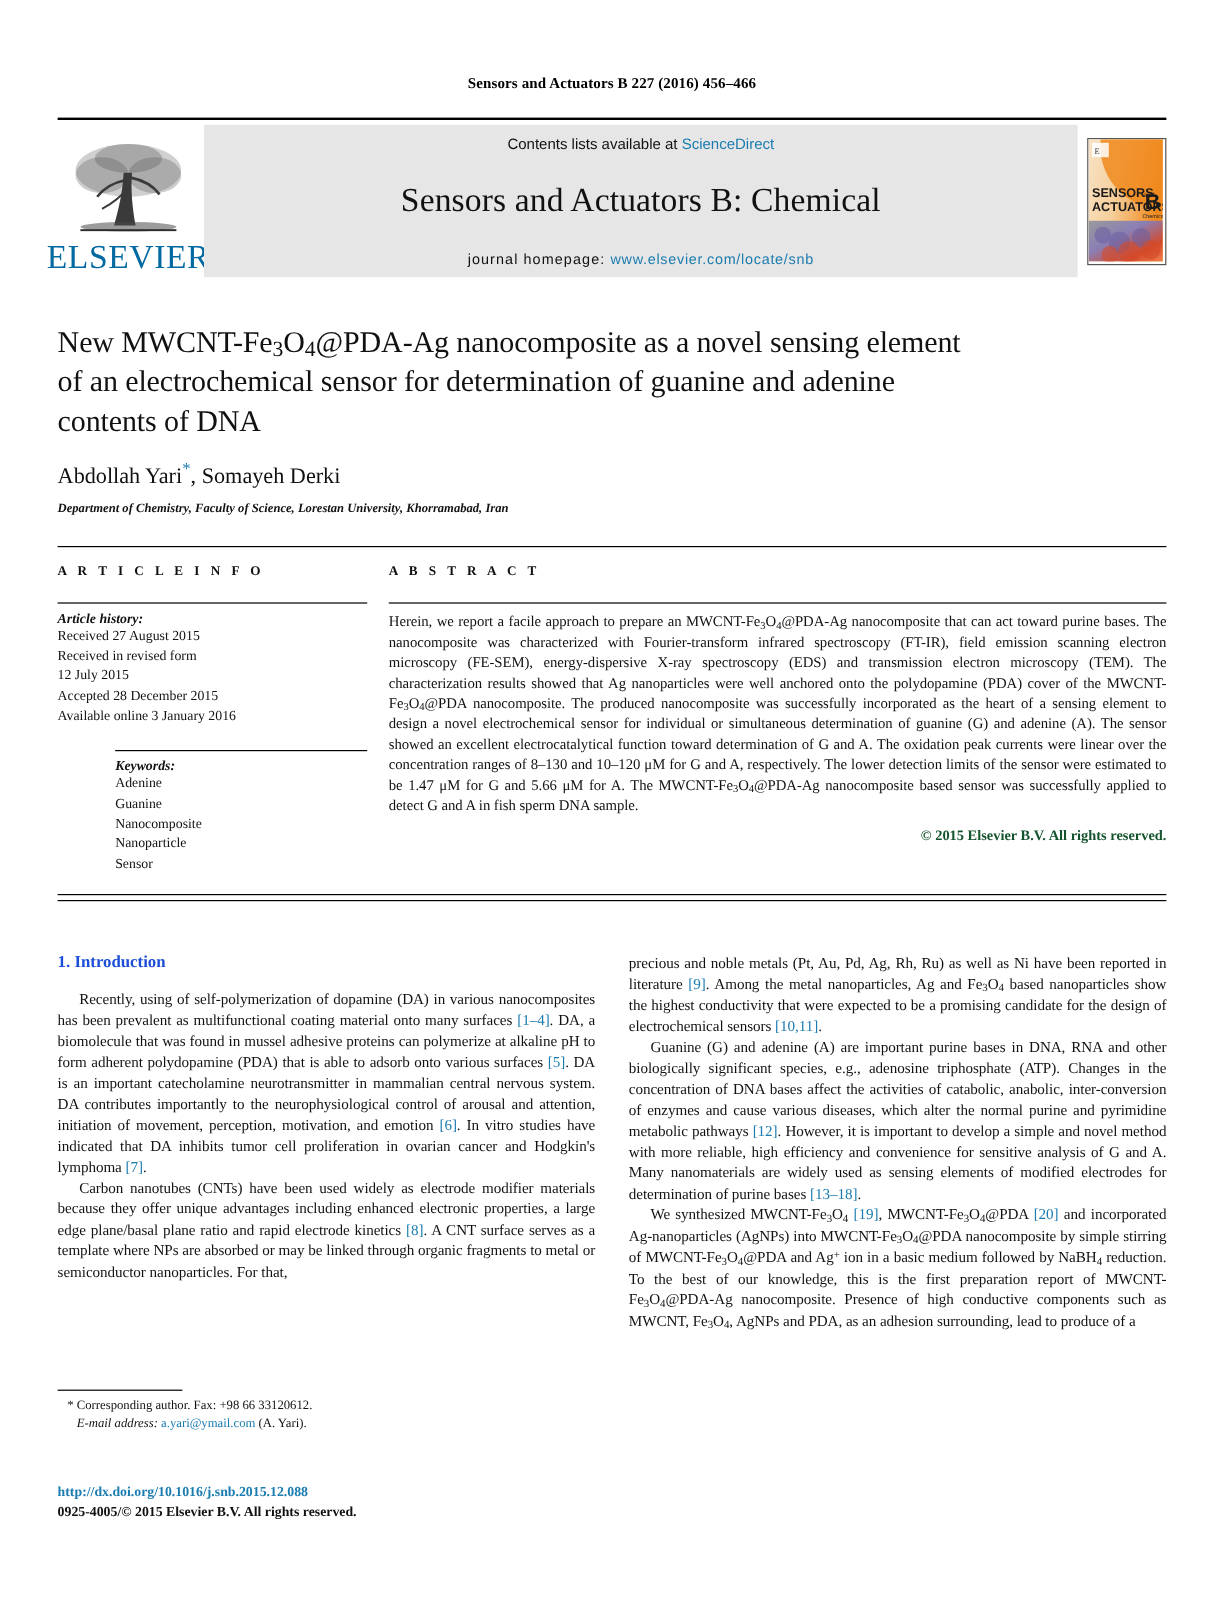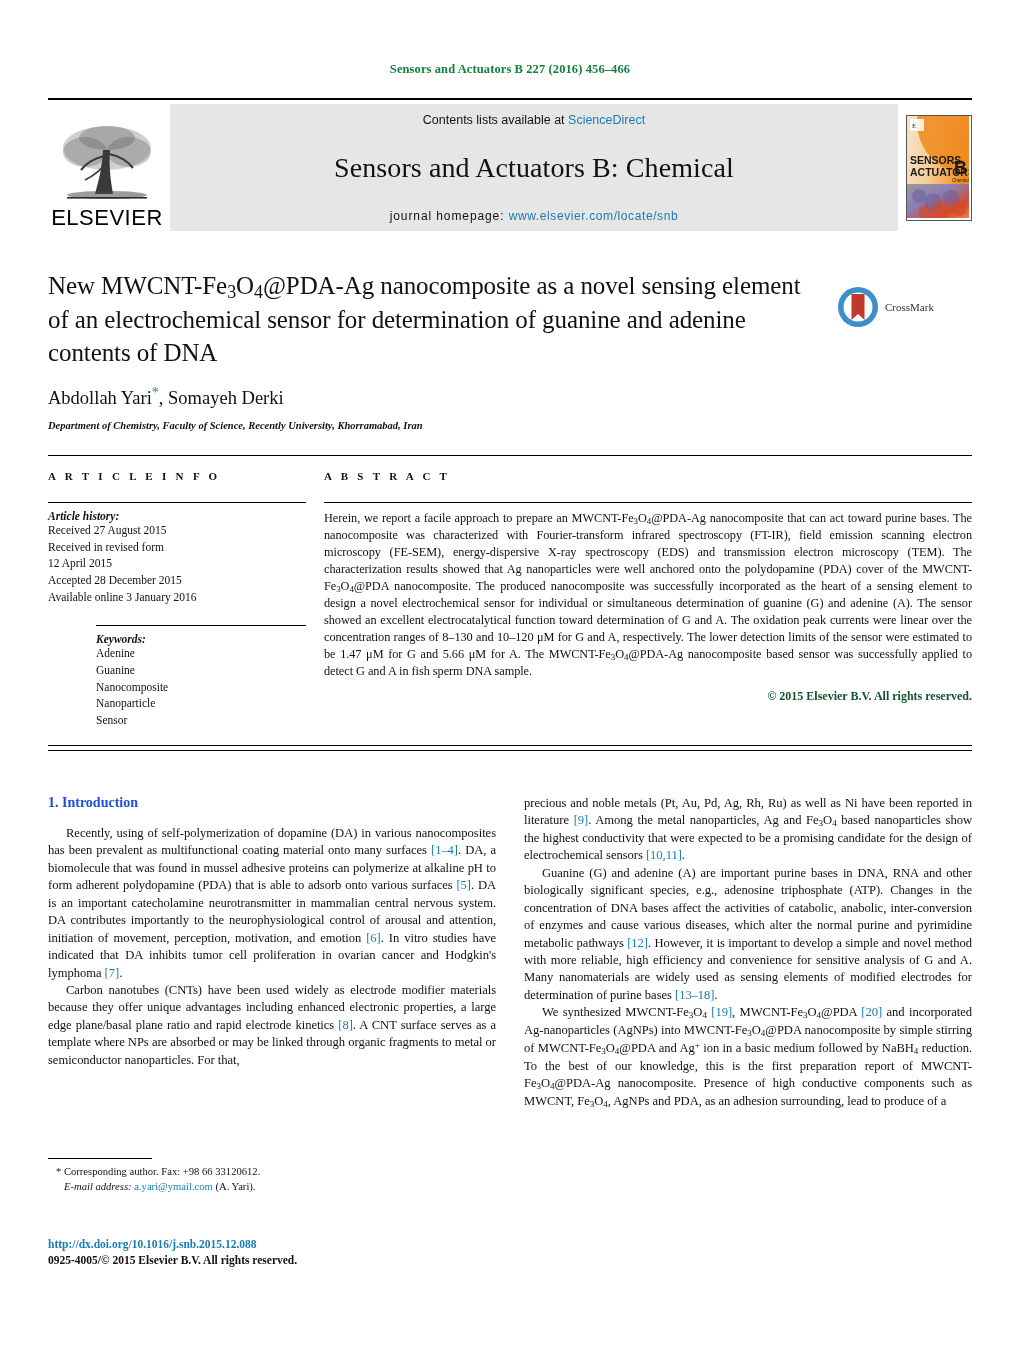--- a/index.html
+++ b/index.html
@@ -22,21 +22,21 @@
   }
 
   
   .runhead {
     position: absolute;
     top: 62px; left: 0; right: 0;
     text-align: center;
     font-family: "Liberation Serif", serif;
     font-weight: bold;
     font-size: 12.5px;
-    color: #15803d;
+    color: #000000;
     letter-spacing: 0.1px;
   }
 
   
   .masthead {
     position: absolute;
     top: 98px; left: 48px;
     width: 924px;
     height: 133px;
     border-top: 2px solid #000;
@@ -53,24 +53,24 @@
     flex: 0 0 118px;
     display: flex;
     flex-direction: column;
     align-items: center;
     justify-content: flex-end;
     padding-bottom: 2px;
     box-sizing: border-box;
   }
   .tree-svg { display:block; }
   .elsevier-word {
-    font-family: Liberation Sans, sans-serif;
-    font-size: 22px;
+    font-family: Liberation Serif, serif;
+    font-size: 28px;
     letter-spacing: 0.5px;
-    color: #000000;
+    color: #0369a1;
     line-height: 1;
     margin-top: 1px;
   }
   .mast-center {
     flex: 1 1 auto;
     background: #e6e6e6;
     display: flex;
     flex-direction: column;
     align-items: center;
     justify-content: space-between;
@@ -376,55 +376,47 @@
           <text x="47" y="58" font-family="Liberation Sans, sans-serif" font-size="18" font-weight="bold" fill="#1a1a1a">B</text>
           <text x="45" y="66" font-family="Liberation Sans, sans-serif" font-size="4.5" fill="#1a1a1a">Chemical</text>
         </svg>
       </div>
 
     </div>
   </div>
 
   <div class="title-block">
 
-    <div class="crossmark">
-      <svg width="44" height="44" viewBox="0 0 44 44">
-        <circle cx="22" cy="22" r="20" fill="#3d8fc9"></circle>
-        <circle cx="22" cy="22" r="14.5" fill="#ffffff"></circle>
-        <path d="M15.5 9 h13 v26 l-6.5 -6 l-6.5 6 Z" fill="#c0392b"></path>
-      </svg>
-      <span class="cm-label">CrossMark</span>
-    </div>
 
     <h1 class="article-title">
       <span>New MWCNT-Fe</span><sub>3</sub><span>O</span><sub>4</sub><span>@PDA-Ag nanocomposite as a novel sensing</span>
       <span>element of an electrochemical sensor for determination of guanine</span>
       <span>and adenine contents of DNA</span>
     </h1>
 
     <div class="authors">
       <span>Abdollah Yari</span><span class="star">*</span><span>, Somayeh Derki</span>
     </div>
 
-    <div class="affiliation">Department of Chemistry, Faculty of Science, Recently University, Khorramabad, Iran</div>
+    <div class="affiliation">Department of Chemistry, Faculty of Science, Lorestan University, Khorramabad, Iran</div>
   </div>
 
   <div class="rule-full" style="top:455px;"></div>
   <div class="rule-full" style="top:745px;"></div>
   <div class="rule-thin" style="top:750px;"></div>
 
   <div class="info-abstract">
 
     <div class="col-info">
       <div class="sec-head">A R T I C L E   I N F O</div>
       <div class="hr-block"></div>
       <div class="info-label">Article history:</div>
       <div class="info-line">Received 27 August 2015</div>
       <div class="info-line">Received in revised form</div>
-      <div class="info-line">12 April 2015</div>
+      <div class="info-line">12 July 2015</div>
       <div class="info-line">Accepted 28 December 2015</div>
       <div class="info-line">Available online 3 January 2016</div>
 
       <div class="kw-block">
         <div class="hr-block"></div>
         <div class="info-label">Keywords:</div>
         <div class="info-line">Adenine</div>
         <div class="info-line">Guanine</div>
         <div class="info-line">Nanocomposite</div>
         <div class="info-line">Nanoparticle</div>

